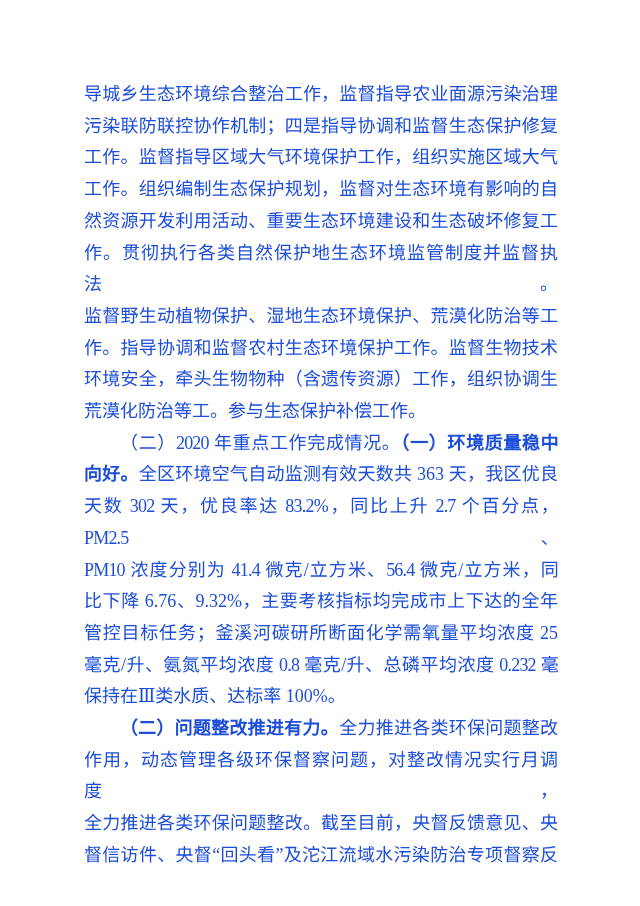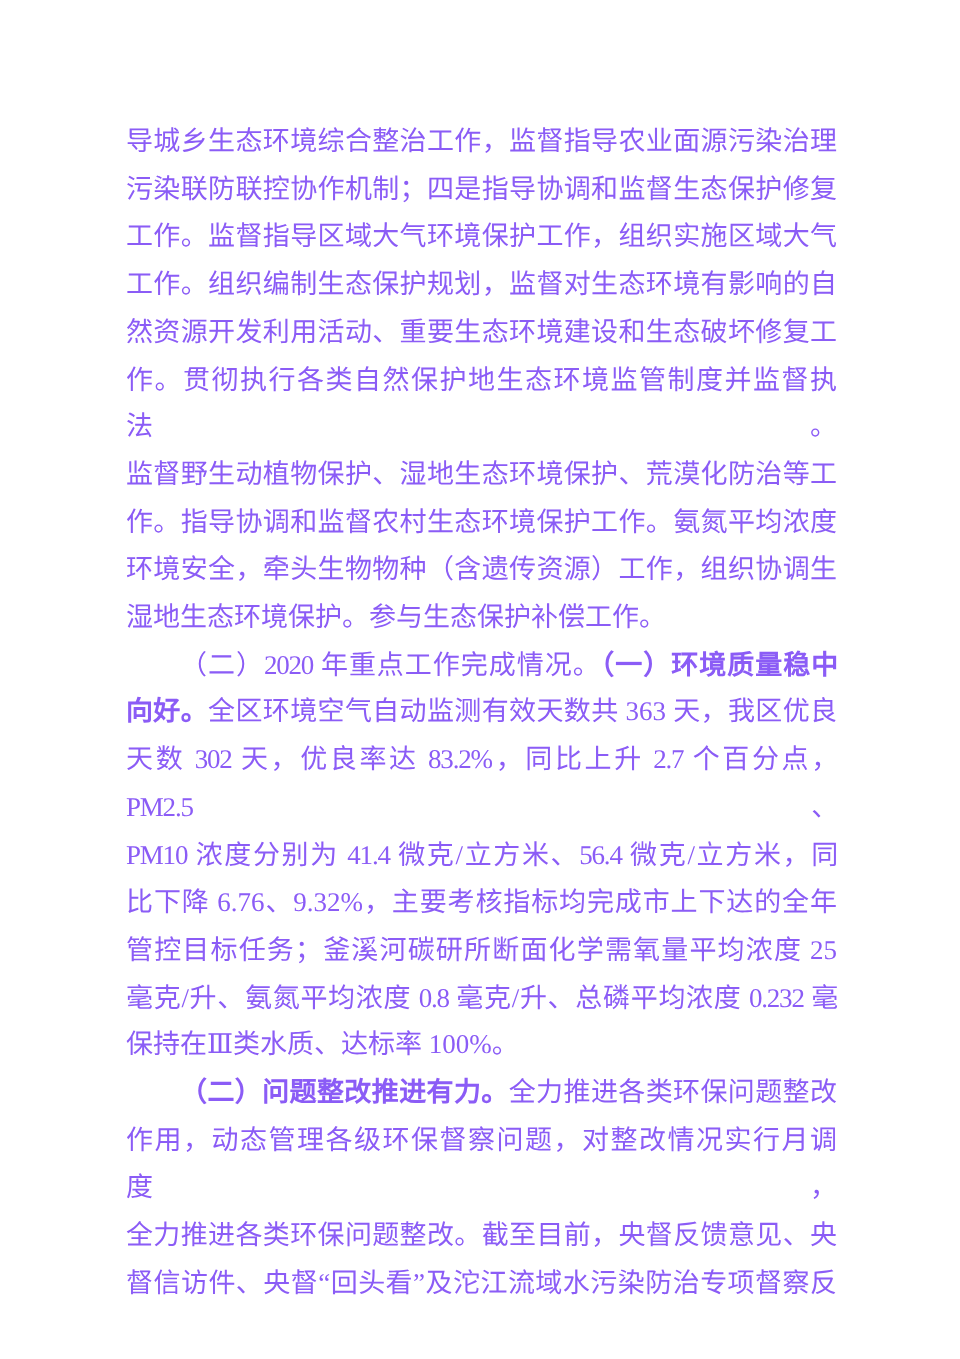--- a/index.html
+++ b/index.html
@@ -7,21 +7,21 @@
     padding: 0;
     background: #ffffff;
   }
   .page {
     position: relative;
     width: 640px;
     height: 906px;
     background: #ffffff;
     overflow: hidden;
     font-family: "Liberation Serif", "DejaVu Serif", serif;
-    color: #8b5cf6;
+    color: #1d4ed8;
   }
   .content {
     position: absolute;
     left: 84px;
     top: 79px;
     width: 474px;
   }
   .line {
     margin: 0;
     padding: 0;
@@ -48,23 +48,23 @@
 
 <div class="page">
   <div class="content">
     <p class="line"><span>导城乡生态环境综合整治工作，监督指导农业面源污染治理</span></p>
     <p class="line"><span>污染联防联控协作机制；四是指导协调和监督生态保护修复</span></p>
     <p class="line"><span>工作。监督指导区域大气环境保护工作，组织实施区域大气</span></p>
     <p class="line"><span>工作。组织编制生态保护规划，监督对生态环境有影响的自</span></p>
     <p class="line"><span>然资源开发利用活动、重要生态环境建设和生态破坏修复工</span></p>
     <p class="line"><span>作。贯彻执行各类自然保护地生态环境监管制度并监督执法。</span></p>
     <p class="line"><span>监督野生动植物保护、湿地生态环境保护、荒漠化防治等工</span></p>
-    <p class="line"><span>作。指导协调和监督农村生态环境保护工作。氨氮平均浓度</span></p>
+    <p class="line"><span>作。指导协调和监督农村生态环境保护工作。监督生物技术</span></p>
     <p class="line"><span>环境安全，牵头生物物种（含遗传资源）工作，组织协调生</span></p>
-    <p class="line end"><span>湿地生态环境保护。参与生态保护补偿工作。</span></p>
+    <p class="line end"><span>荒漠化防治等工。参与生态保护补偿工作。</span></p>
     <p class="line indent tight"><span>（二）2020 年重点工作完成情况。</span><span class="b">（一）环境质量稳中</span></p>
     <p class="line"><span class="b">向好。</span><span>全区环境空气自动监测有效天数共 363 天，我区优良</span></p>
     <p class="line tight"><span>天数 302 天，优良率达 83.2%，同比上升 2.7 个百分点，PM2.5、</span></p>
     <p class="line tight"><span>PM10 浓度分别为 41.4 微克/立方米、56.4 微克/立方米，同</span></p>
     <p class="line"><span>比下降 6.76、9.32%，主要考核指标均完成市上下达的全年</span></p>
     <p class="line"><span>管控目标任务；釜溪河碳研所断面化学需氧量平均浓度 25</span></p>
     <p class="line tight"><span>毫克/升、氨氮平均浓度 0.8 毫克/升、总磷平均浓度 0.232 毫</span></p>
     <p class="line end"><span>保持在Ⅲ类水质、达标率 100%。</span></p>
     <p class="line indent"><span class="b">（二）问题整改推进有力。</span><span>全力推进各类环保问题整改</span></p>
     <p class="line"><span>作用，动态管理各级环保督察问题，对整改情况实行月调度，</span></p>

